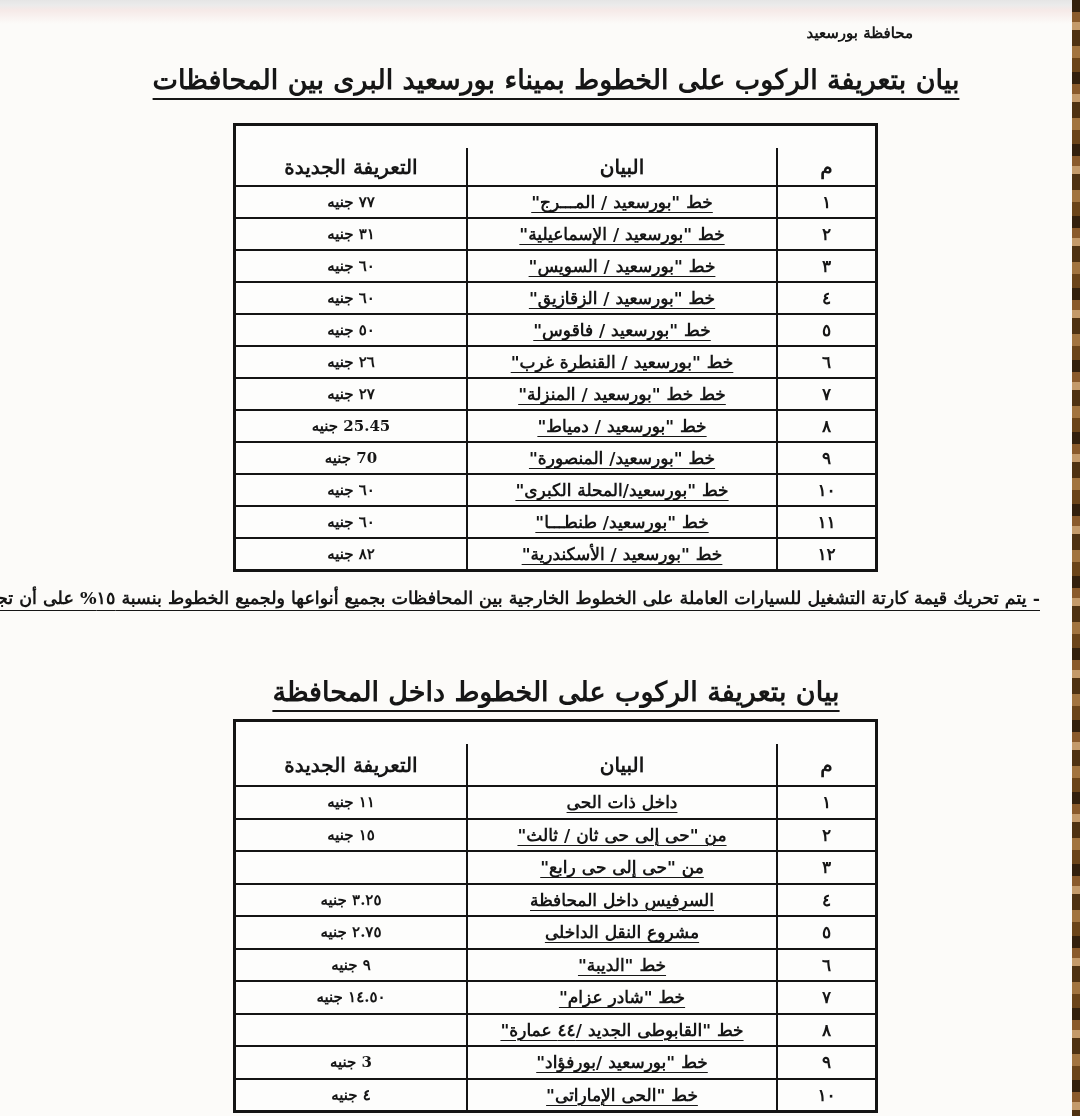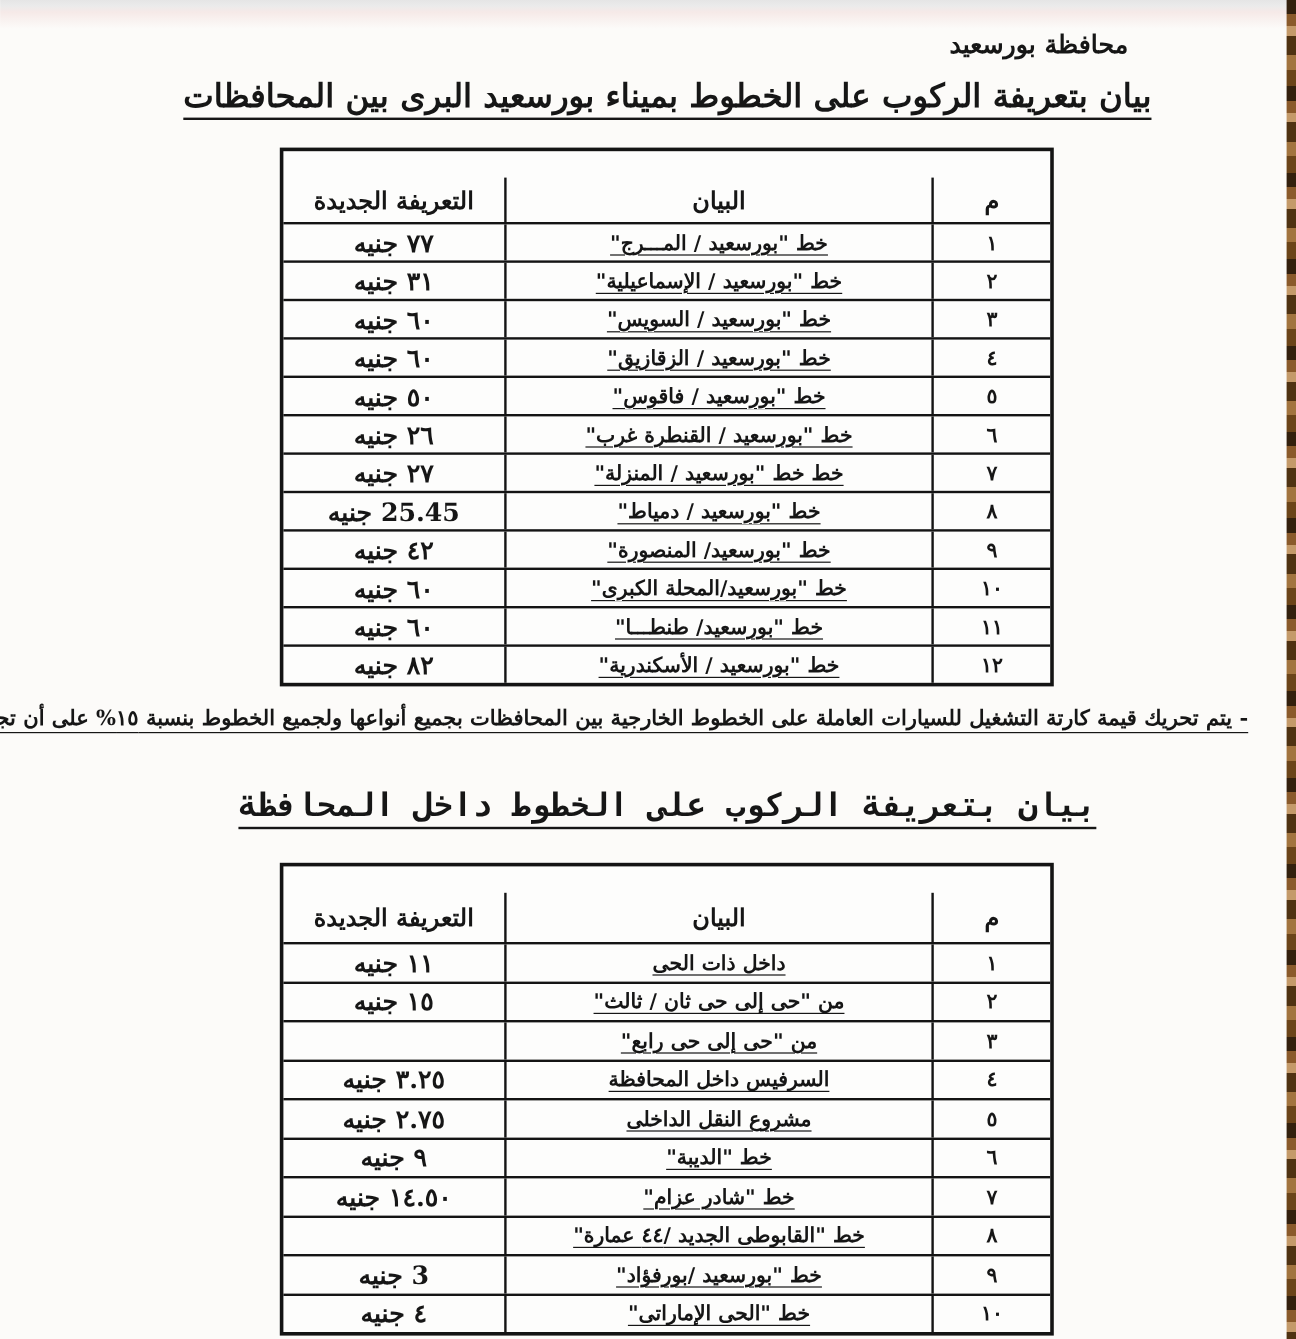--- a/index.html
+++ b/index.html
@@ -12,54 +12,54 @@
     position:absolute;top:0;left:0;right:0;height:24px;pointer-events:none;
     background:linear-gradient(180deg,#e5e5e5 0px,#ebebeb 5px,rgba(238,212,210,.45) 10px,rgba(252,251,249,0) 24px);
   }
   .wood-strip{
     position:absolute;top:0;right:0;width:8px;height:100%;
     background:repeating-linear-gradient(180deg,
       #33200d 0 12px,#8a5a2b 12px 22px,#c49a6a 22px 30px,
       #4f3212 30px 46px,#a2743f 46px 58px,#6b4419 58px 72px);
   }
   .gov-label{
-    position:absolute;top:24px;right:140px;
-    font-size:21px;font-weight:bold;
+    position:absolute;top:24px;right:167px;
+    font-size:15px;font-weight:bold;
     text-underline-offset:7px;text-decoration-thickness:1.5px;
   }
   .doc-title{
     position:absolute;left:0;right:0;text-align:center;
     font-size:27px;font-weight:bold;
     text-decoration:underline;text-underline-offset:9px;text-decoration-thickness:1.5px;margin-left:32px;
   }
   #title1{top:64px;}
-  #title2{top:656px;font-family:Liberation Mono, monospace;}
+  #title2{top:676px;}
   .tbl{
     position:absolute;right:202px;width:645px;
     border:3px solid #141414;background:#fdfdfc;box-sizing:border-box;
   }
   #table1{top:123px;}
   #table2{top:719px;}
   .tr{display:flex;align-items:stretch;}
   .tr + .tr{border-top:2px solid #141414;}
   .td{display:flex;align-items:center;justify-content:center;box-sizing:border-box;text-align:center;}
   .c-no{width:97px;}
-  .c-desc{width:358px;border-left:2px solid #141414;border-right:2px solid #141414;}
+  .c-desc{width:312px;border-left:2px solid #141414;border-right:2px solid #141414;}
   .c-fare{flex:1;}
   .th-row .td{font-size:20px;font-weight:bold;margin-top:22px;}
   #table1 .th-row{height:59px;}
   #table2 .th-row{height:63px;}
   #table1 .row{height:30px;}
   #table2 .row{height:30.5px;}
   .row .c-no{font-size:17px;font-weight:bold;}
   .row .c-desc{
     font-size:17px;font-weight:bold;
     text-decoration:underline;text-underline-offset:4px;text-decoration-thickness:1.2px;
   }
-  .row .c-fare{font-size:21px;font-weight:bold;}
+  .row .c-fare{font-size:15px;font-weight:bold;}
   .note-line{
     position:absolute;top:588px;right:40px;white-space:nowrap;
     font-size:17.5px;font-weight:bold;
     text-decoration:underline;text-underline-offset:6px;text-decoration-thickness:1px;
   }
 </style>
 </head>
 <body>
 
 <div class="scan-top"></div>
@@ -111,21 +111,21 @@
     <div class="td c-fare">٢٧ جنيه</div>
   </div>
   <div class="tr row">
     <div class="td c-no">٨</div>
     <div class="td c-desc">خط "بورسعيد / دمياط"</div>
     <div class="td c-fare">25.45 جنيه</div>
   </div>
   <div class="tr row">
     <div class="td c-no">٩</div>
     <div class="td c-desc">خط "بورسعيد/ المنصورة"</div>
-    <div class="td c-fare">٤٢ جنيه</div>
+    <div class="td c-fare">70 جنيه</div>
   </div>
   <div class="tr row">
     <div class="td c-no">١٠</div>
     <div class="td c-desc">خط "بورسعيد/المحلة الكبرى"</div>
     <div class="td c-fare">٦٠ جنيه</div>
   </div>
   <div class="tr row">
     <div class="td c-no">١١</div>
     <div class="td c-desc">خط "بورسعيد/ طنطـــا"</div>
     <div class="td c-fare">٦٠ جنيه</div>

